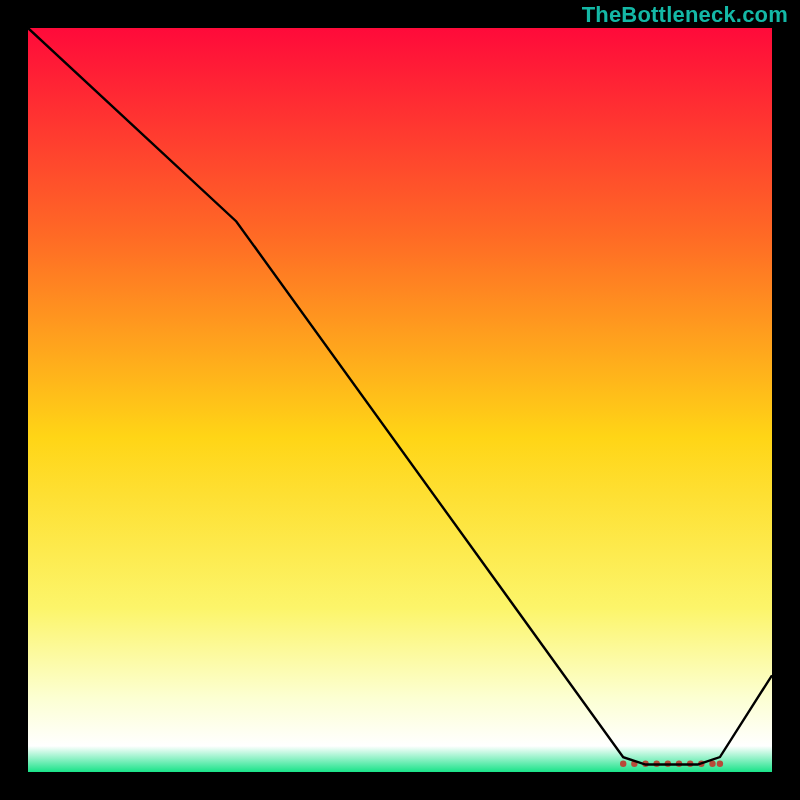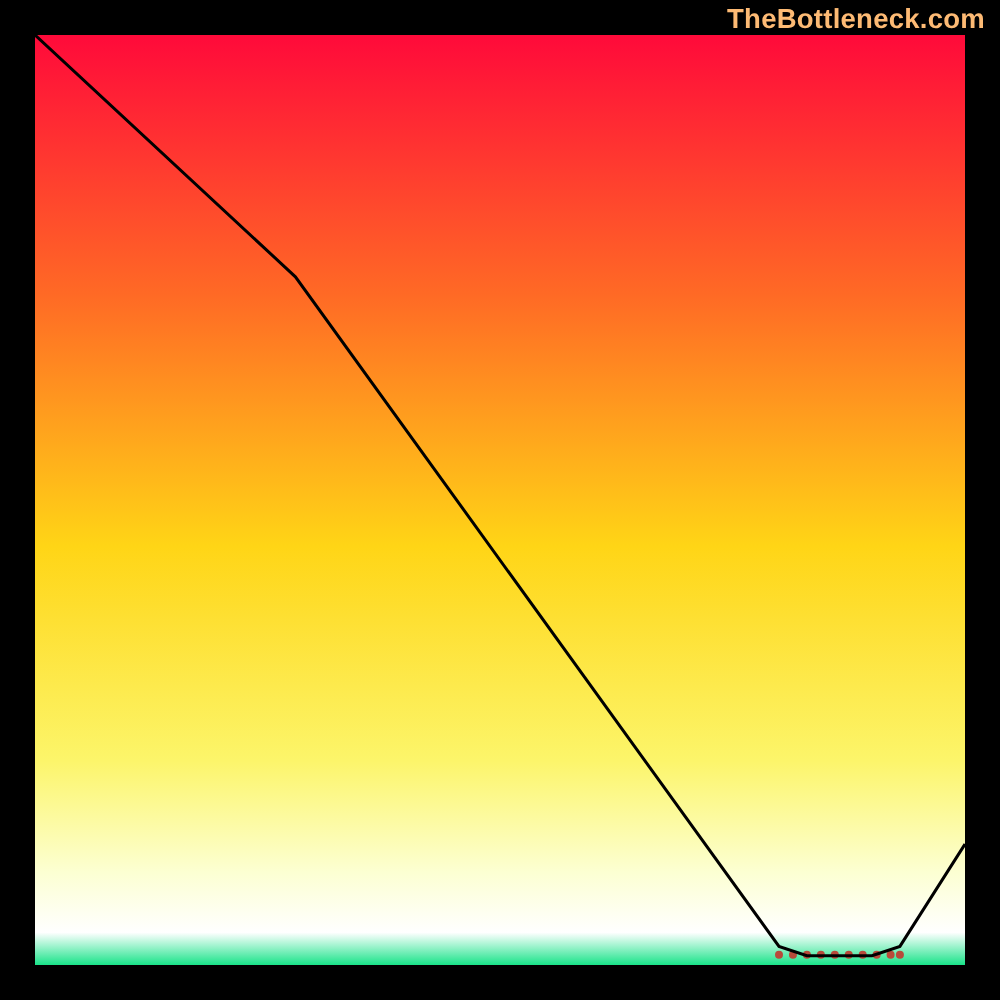--- a/index.html
+++ b/index.html
@@ -14,21 +14,21 @@
   .page {
     position: relative;
     width: 800px;
     height: 800px;
     background: #000;
   }
   .watermark {
     position: absolute;
     top: 2px;
     right: 12px;
-    color: #fdba74;
+    color: #14b8a6;
     font-size: 22px;
     font-weight: 600;
     letter-spacing: 0.2px;
     z-index: 30;
   }
   .plot-frame {
     position: absolute;
     left: 28px;
     top: 28px;
     width: 744px;   

